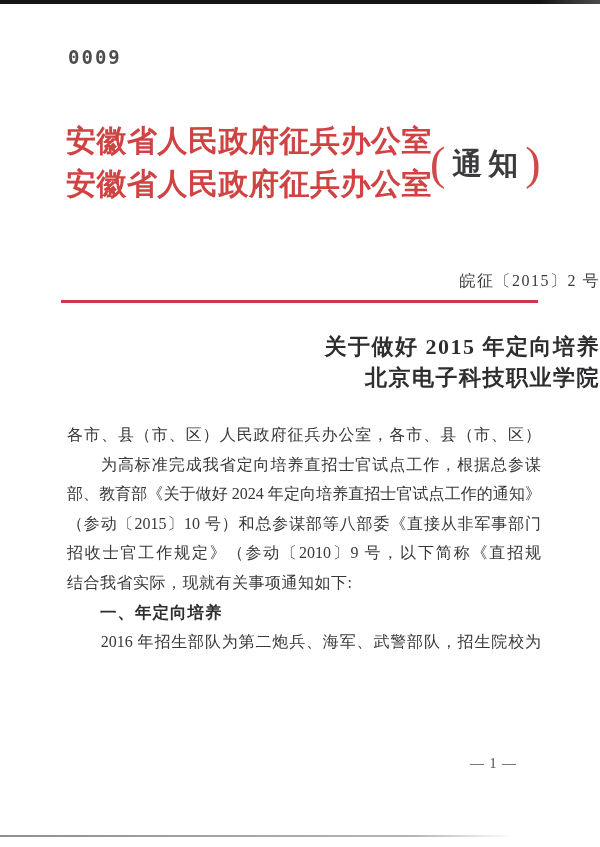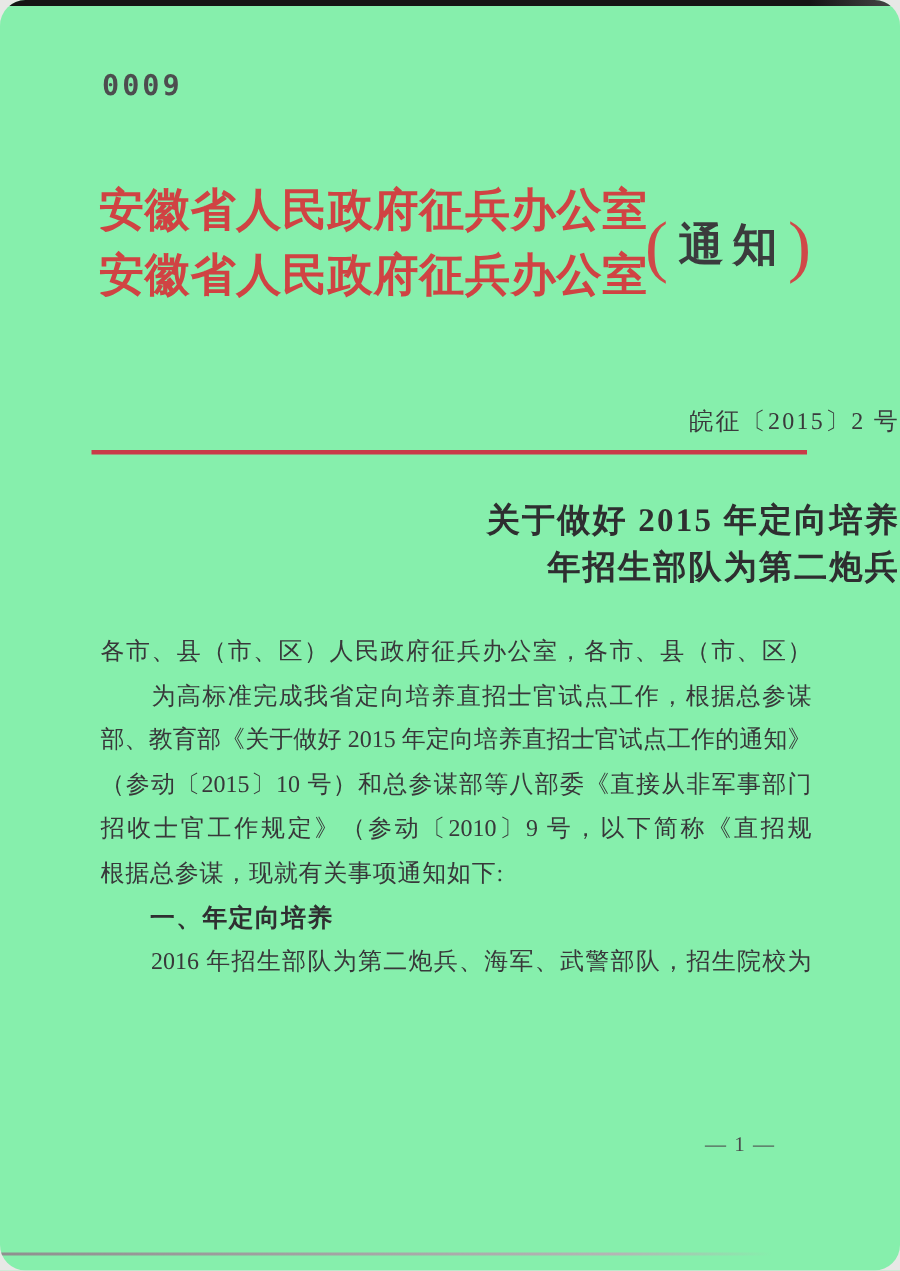--- a/index.html
+++ b/index.html
@@ -1,23 +1,22 @@
 <!DOCTYPE html>
 <html><head>
 <meta charset="utf-8">
 <style>
   html, body { margin: 0; padding: 0; background: #e8e8e6; }
   .scan {
     position: relative;
     width: 600px; height: 847px;
     margin: 0 auto;
-    background: #86efac;
+    background: #ffffff;
     overflow: hidden;
     font-family: "Liberation Serif", "DejaVu Serif", serif;
-    border-radius: 17px;
   }
   .top-edge {
     position: absolute; top: 0; left: 0; width: 100%; height: 4px;
     background: linear-gradient(to right, #151515 90%, #4a4a4a);
   }
   .bottom-edge {
     position: absolute; top: 835px; left: 0; width: 515px; height: 2px;
     background: linear-gradient(to right, #8f8f8f, #b5b5b5 80%, rgba(200,200,200,0));
   }
   .stamp {
@@ -97,33 +96,33 @@
     <span class="dt">通知</span>
     <span class="paren">)</span>
   </div>
 
   <div class="docnum">皖征〔2015〕2 号</div>
 
   <div class="redline"></div>
 
   <h1 class="title">
     <span>关于做好 2015 年定向培养</span><br>
-    <span>年招生部队为第二炮兵</span>
+    <span>北京电子科技职业学院</span>
   </h1>
 
   <div class="bodytext">
     <div>
         <div class="bodyline fill">各市、县（市、区）人民政府征兵办公室，各市、县（市、区）</div>
       </div>
     <div>
         <div class="bodyline fill">　　为高标准完成我省定向培养直招士官试点工作，根据总参谋</div>
-        <div class="bodyline fill">部、教育部《关于做好 2015 年定向培养直招士官试点工作的通知》</div>
+        <div class="bodyline fill">部、教育部《关于做好 2024 年定向培养直招士官试点工作的通知》</div>
         <div class="bodyline fill">（参动〔2015〕10 号）和总参谋部等八部委《直接从非军事部门</div>
         <div class="bodyline fill">招收士官工作规定》（参动〔2010〕9 号，以下简称《直招规定》），</div>
-        <div class="bodyline">根据总参谋，现就有关事项通知如下:</div>
+        <div class="bodyline">结合我省实际，现就有关事项通知如下:</div>
       </div>
     <div class="heading">一、年定向培养</div>
     <div>
         <div class="bodyline fill">　　2016 年招生部队为第二炮兵、海军、武警部队，招生院校为</div>
       </div>
   </div>
 
   <div class="pagenum">— 1 —</div>
 
   <div class="bottom-edge"></div>

